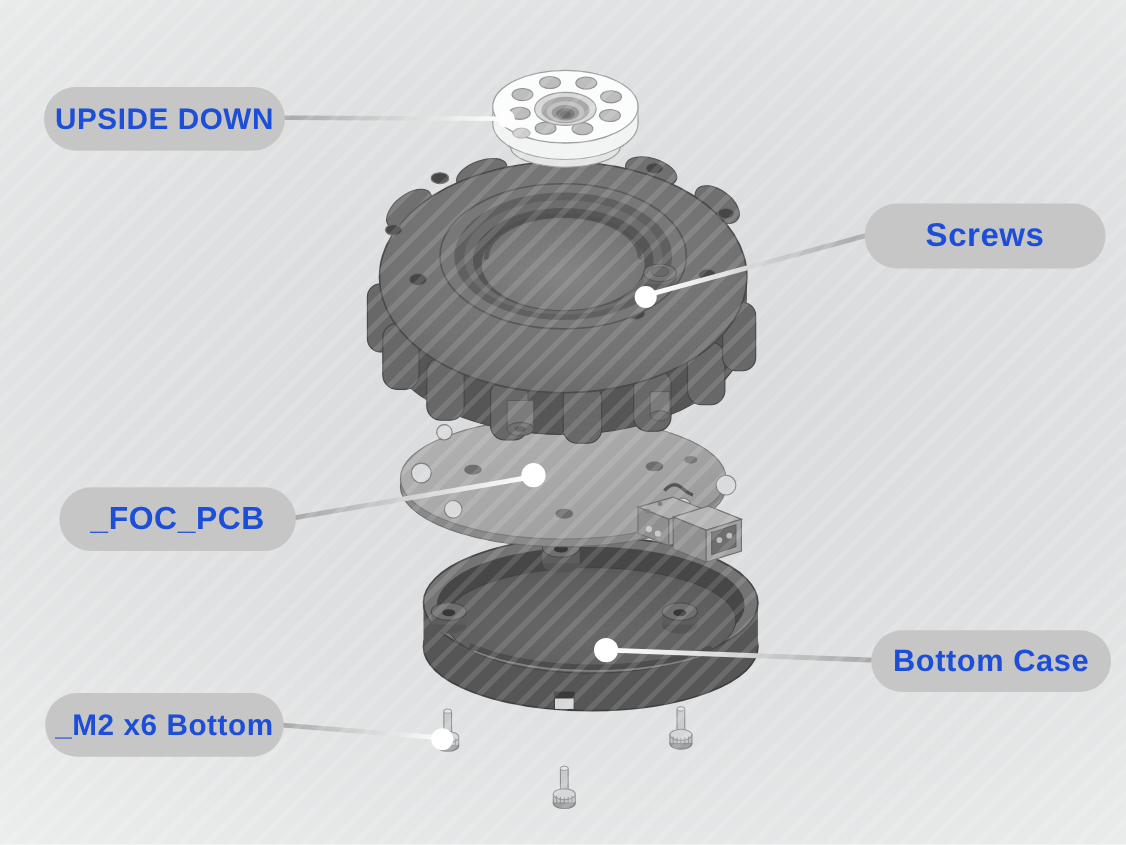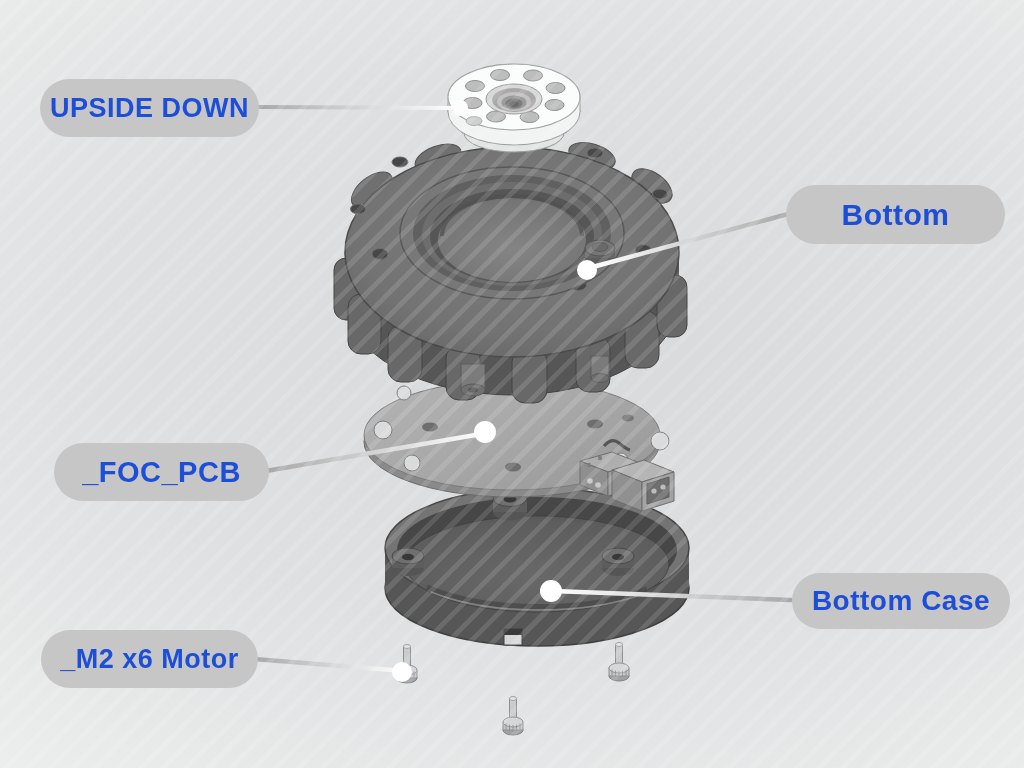--- a/index.html
+++ b/index.html
@@ -270,25 +270,25 @@
     <circle cx="551" cy="591" r="11" fill="#ffffff"></circle>
     <line x1="254" y1="659" x2="404" y2="671" stroke="url(#lg5)" stroke-width="4.5"></line>
     <circle cx="402" cy="672" r="10" fill="#ffffff"></circle>
   </g>
 </svg>
 
 <div class="pill" id="pill-upside-down">
   <span>UPSIDE DOWN</span>
 </div>
 <div class="pill" id="pill-motor">
-  <span>Bottom</span>
+  <span>Screws</span>
 </div>
 <div class="pill" id="pill-foc-pcb">
   <span>_FOC_PCB</span>
 </div>
 <div class="pill" id="pill-bottom-case">
   <span>Bottom Case</span>
 </div>
 <div class="pill" id="pill-m2-screws">
-  <span>_M2 x6 Motor</span>
+  <span>_M2 x6 Bottom</span>
 </div>
 
 </div>
 
 </body></html>

